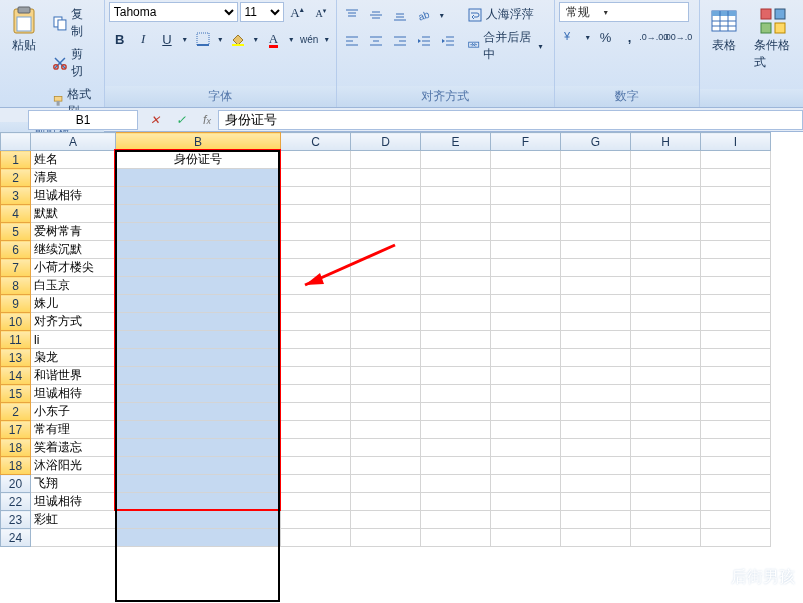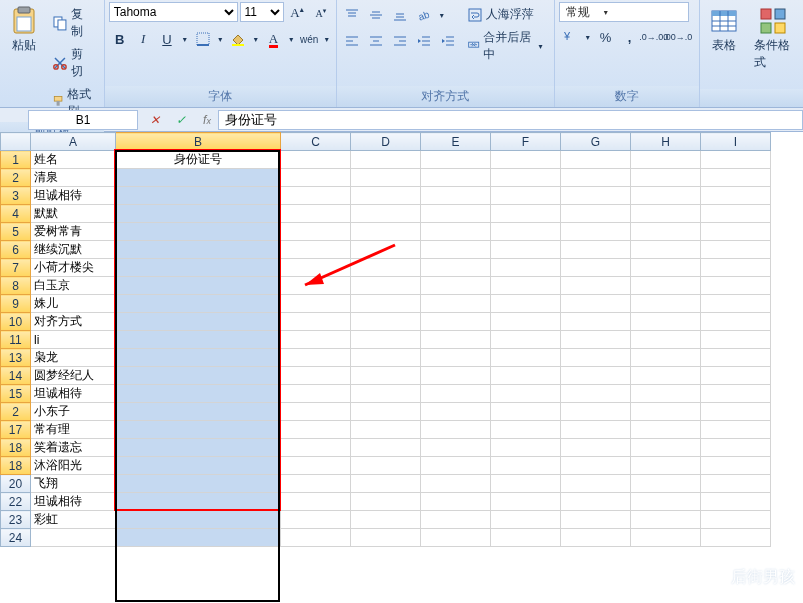--- a/index.html
+++ b/index.html
@@ -474,21 +474,21 @@
           <td class="cell col-C" style=""></td>
           <td class="cell col-D" style=""></td>
           <td class="cell col-E" style=""></td>
           <td class="cell col-F" style=""></td>
           <td class="cell col-G" style=""></td>
           <td class="cell col-H" style=""></td>
           <td class="cell col-I" style=""></td>
         </tr>
         <tr>
           <th class="row-h sel">14</th>
-          <td class="cell col-A" style="">圆梦经纪人</td>
+          <td class="cell col-A" style="">和谐世界</td>
           <td class="cell col-B sel" style=""></td>
           <td class="cell col-C" style=""></td>
           <td class="cell col-D" style=""></td>
           <td class="cell col-E" style=""></td>
           <td class="cell col-F" style=""></td>
           <td class="cell col-G" style=""></td>
           <td class="cell col-H" style=""></td>
           <td class="cell col-I" style=""></td>
         </tr>
         <tr>

